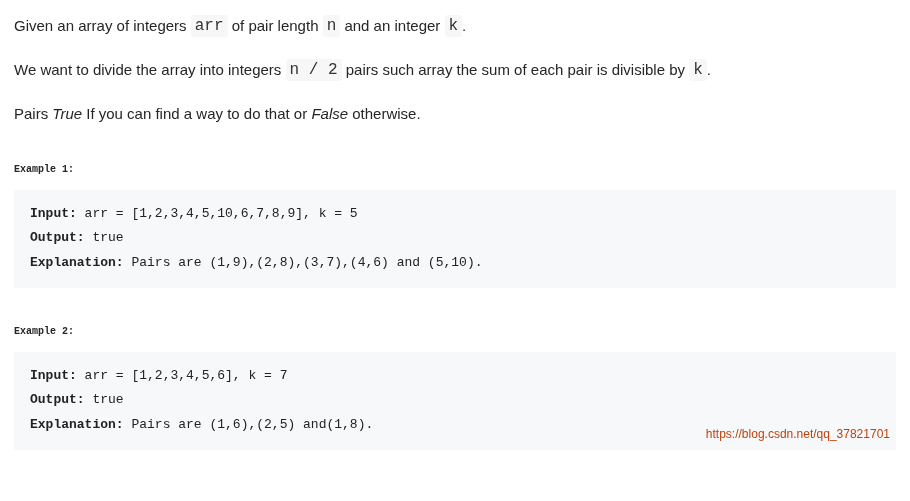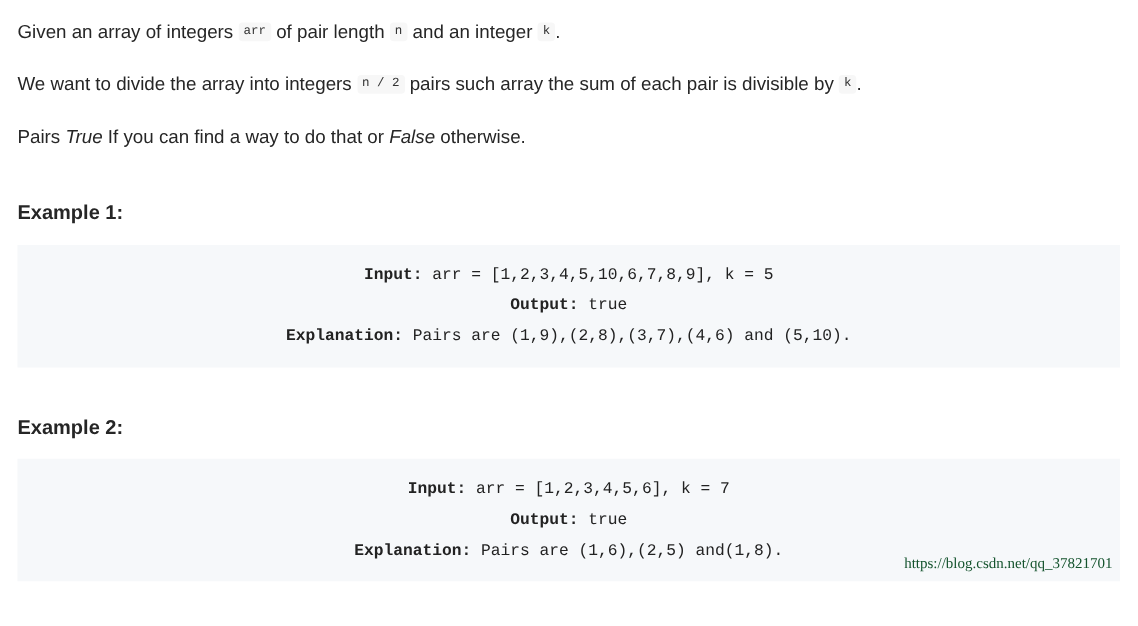--- a/index.html
+++ b/index.html
@@ -13,55 +13,55 @@
     width: 910px;
     box-sizing: border-box;
   }
   p {
     margin: 0 0 18px 0;
   }
   code.inline {
     font-family: Consolas, Menlo, Monaco, "Courier New", monospace;
     background: #f7f7f7;
     color: #333;
-    font-size: 10px;
+    font-size: 16px;
     padding: 2px 4px;
     border-radius: 3px;
     vertical-align: middle;
   }
   em.kw {
     font-style: italic;
   }
   .heading {
     font-weight: 700;
-    font-size: 16px;
+    font-size: 10px;
     margin: 36px 0 12px 0;
+    font-family: Liberation Mono, monospace;
   }
   pre.codeblock {
     background: #f6f8fa;
     padding: 12px 16px;
     font-family: Consolas, Menlo, Monaco, "Courier New", monospace;
     font-size: 13px;
     line-height: 1.9;
     color: #222;
     margin: 0;
     white-space: pre-wrap;
     position: relative;
-    text-align: center;
   }
   pre.codeblock b {
     font-weight: 700;
   }
   .watermark {
     position: absolute;
     right: 6px;
     bottom: 4px;
-    font-family: Liberation Serif, serif;
+    font-family: Liberation Sans, sans-serif;
     font-size: 12px;
-    color: #14532d;
+    color: #c2410c;
     pointer-events: none;
   }
 </style>
 </head>
 <body>
 
 <p>
   <span>Given an array of integers </span><code class="inline">arr</code><span> of pair length </span><code class="inline">n</code><span> and an integer </span><code class="inline">k</code><span>.</span>
 </p>
 

